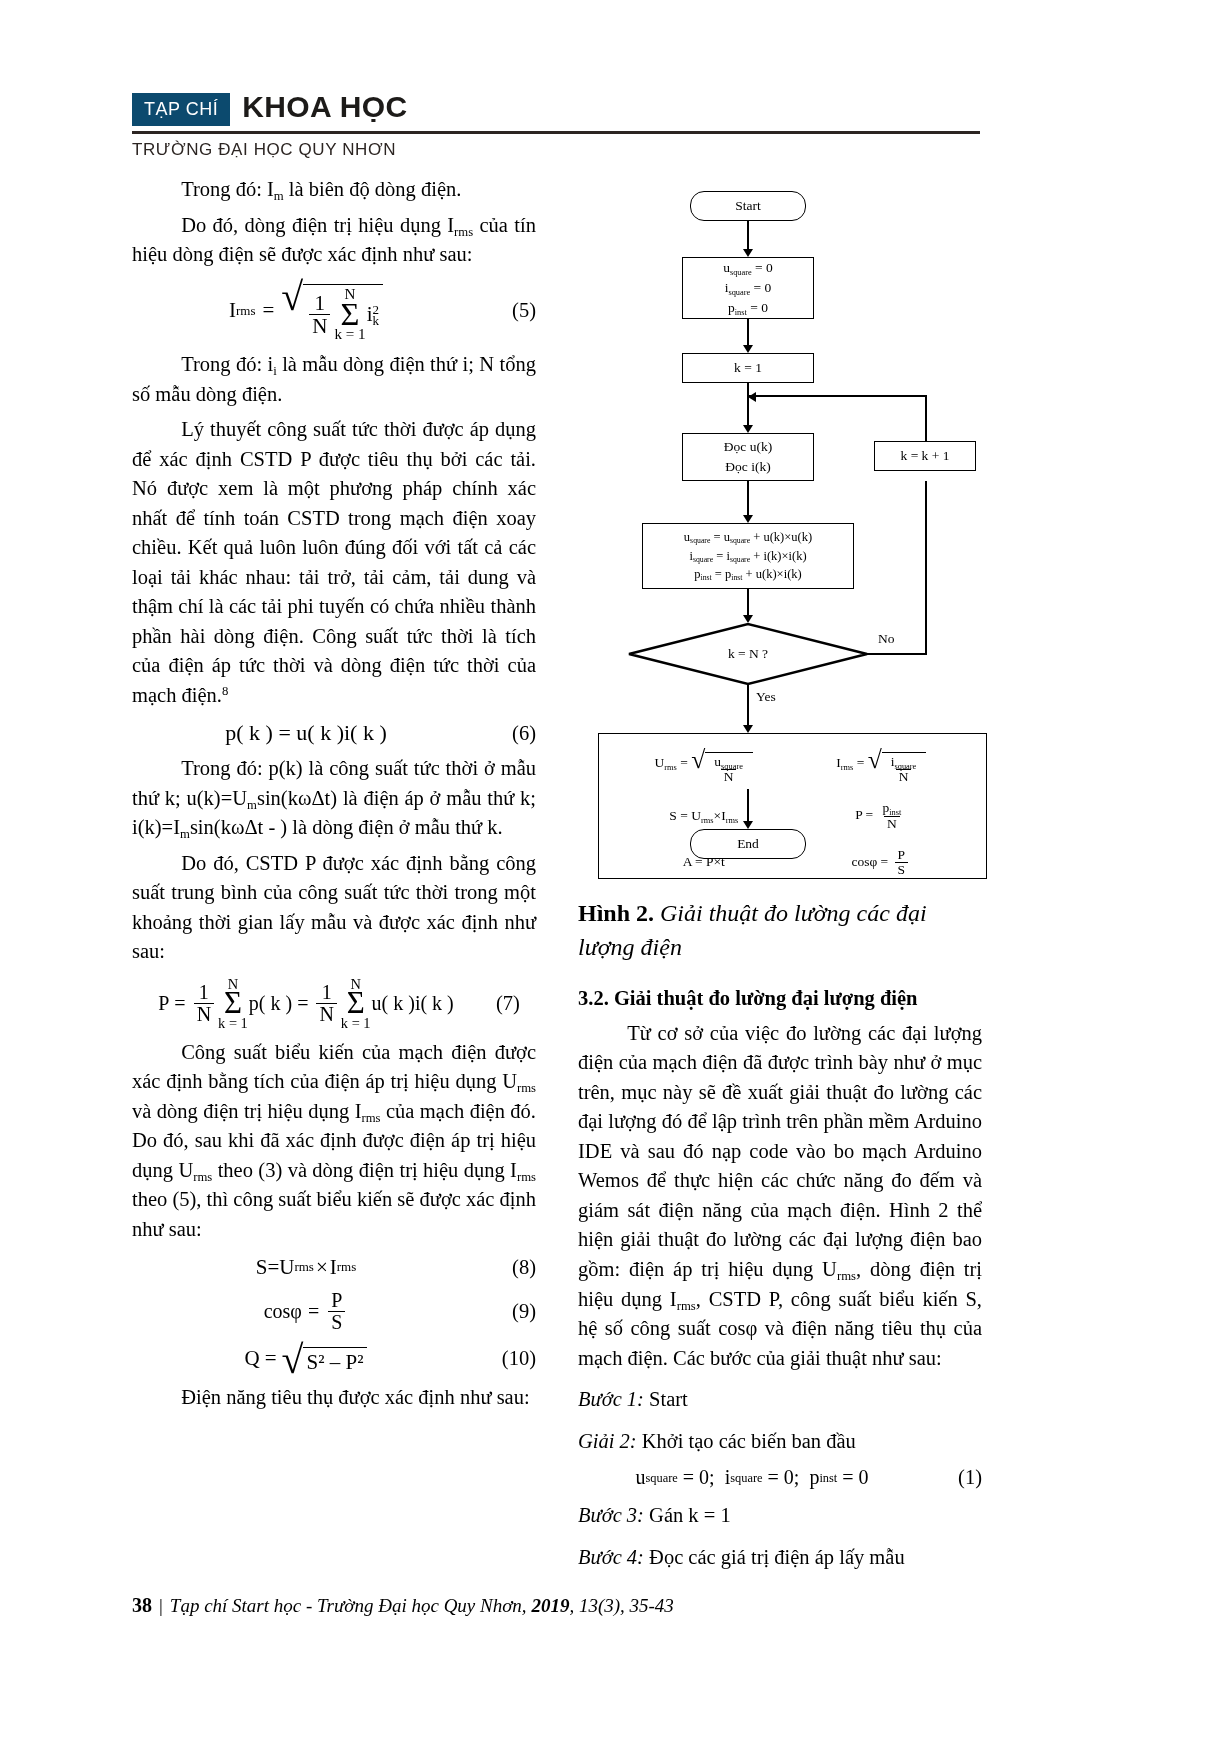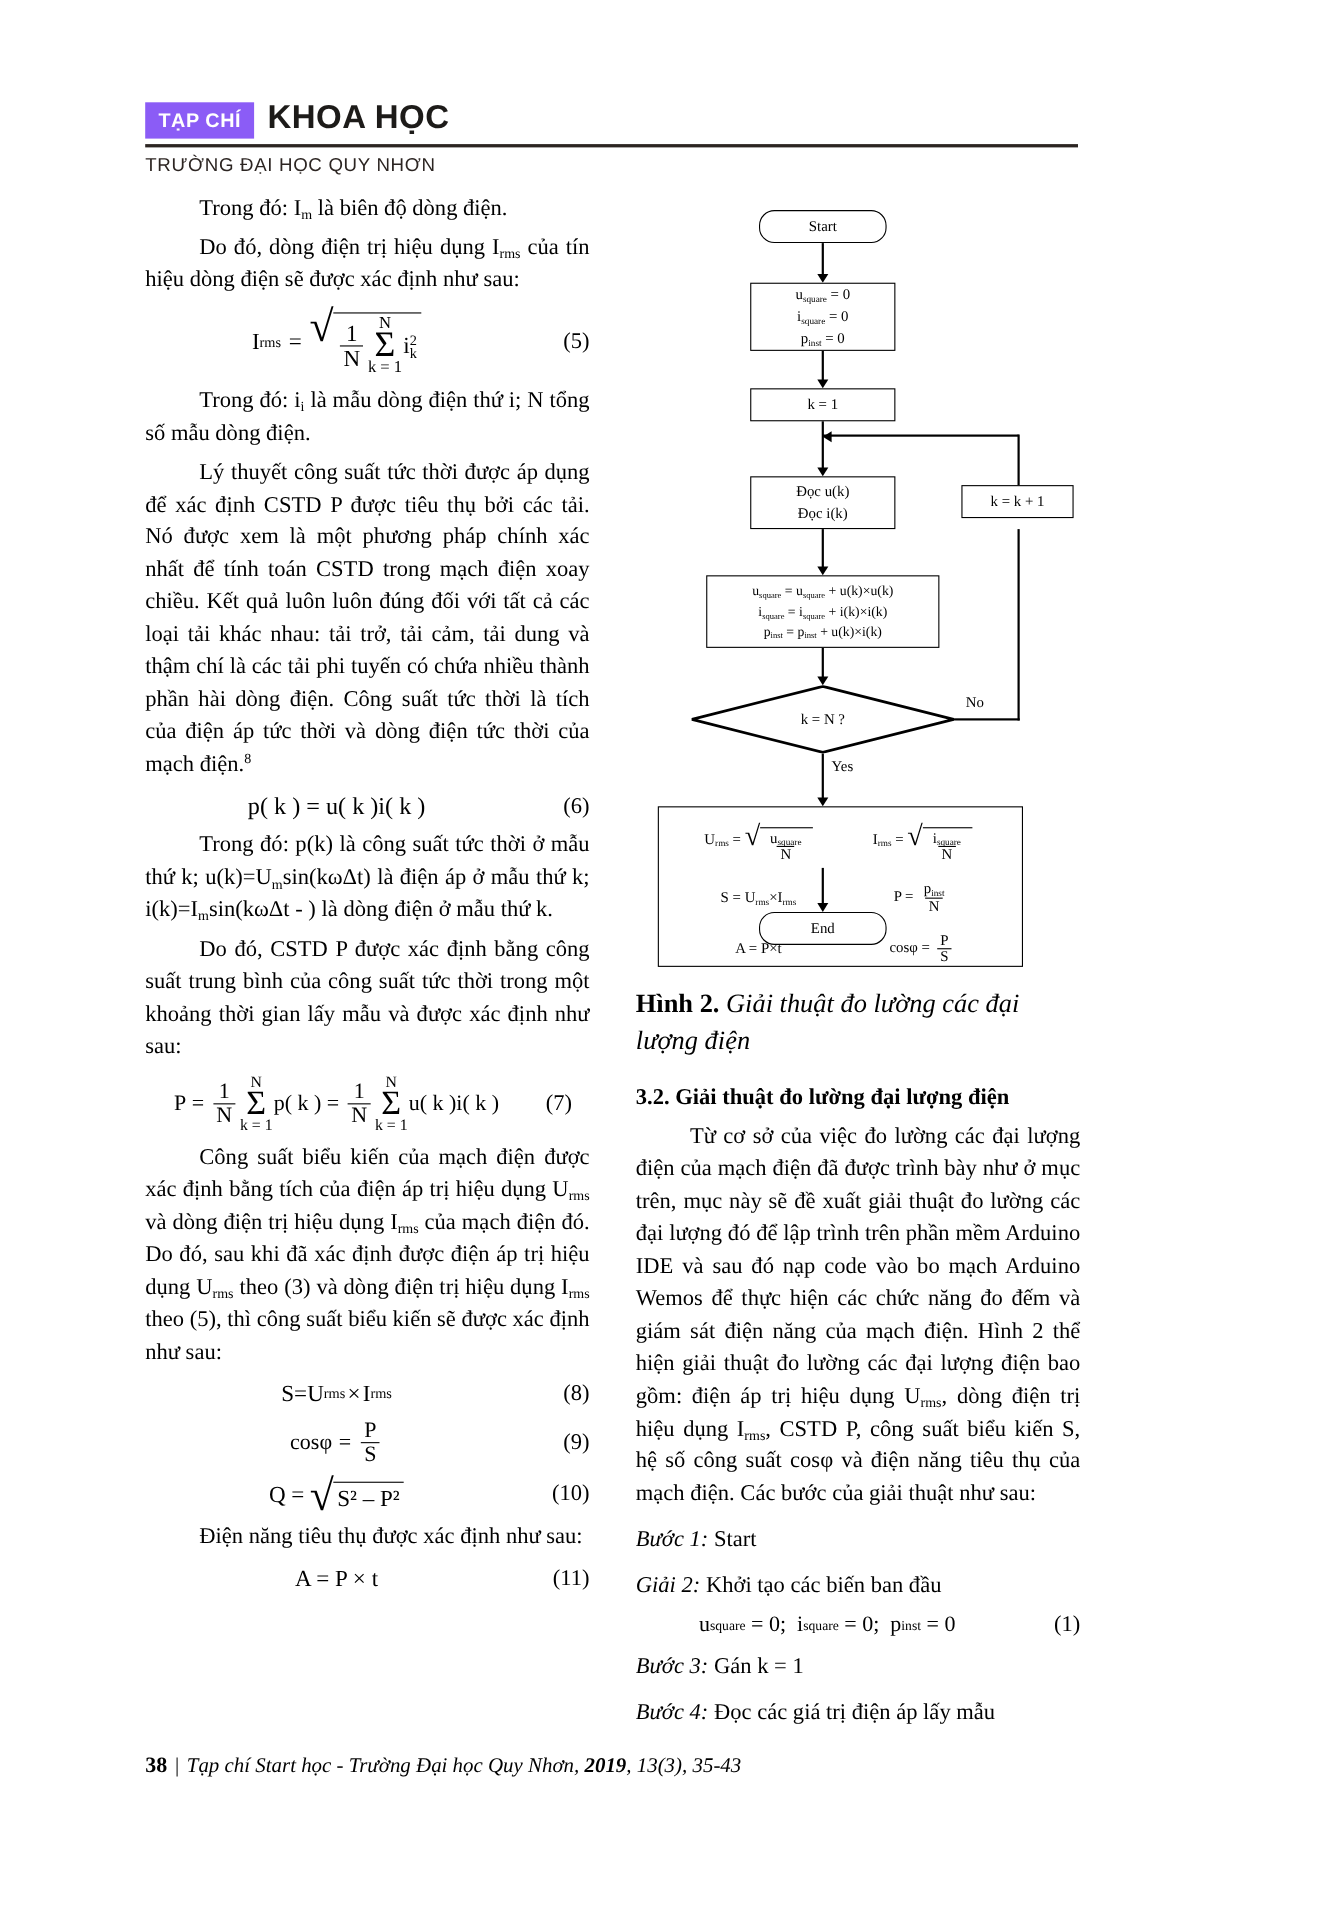--- a/index.html
+++ b/index.html
@@ -11,23 +11,23 @@
     color:#000;
     position:relative;
     overflow:hidden;
   }
   .page { position:absolute; inset:0; }
 
   
   .masthead { position:absolute; left:132px; top:92px; width:848px; }
   .mast-row { display:flex; align-items:flex-end; gap:12px; }
   .mast-badge {
-    background:#8b5cf6; color:#ffffff;
+    background:#0c4a6e; color:#ffffff;
     font-family:"Liberation Sans", sans-serif;
-    font-weight:bold; font-size:18px; letter-spacing:0.5px;
+    font-weight:normal; font-size:18px; letter-spacing:0.5px;
     padding:7px 12px 8px 12px; line-height:1;
   }
   .mast-title {
     font-family:"Liberation Sans", sans-serif;
     font-weight:bold; font-size:30px; letter-spacing:0.4px;
     color:#1d1b19; line-height:1; padding-bottom:4px;
   }
   .mast-rule { position:absolute; left:132px; top:131px; width:848px; height:3px; background:#2c2522; }
   .mast-sub {
     position:absolute; left:132px; top:140px;
@@ -229,24 +229,20 @@
         <span class="sqrt">
           <span class="radical">√</span>
           <span class="radicand">S² – P²</span>
         </span>
       </div>
       <div class="eqnum">(10)</div>
     </div>
 
     <p class="body">Điện năng tiêu thụ được xác định như sau:</p>
 
-    <div class="eqrow">
-      <div class="eqbody" style="font-size:21px;">A = P × t</div>
-      <div class="eqnum">(11)</div>
-    </div>
 
   </div>
 
   <div class="col col-right">
 
     <div class="flow">
 
       <div class="node term" style="left:112px; top:12px; width:116px; height:30px;">
         <span>Start</span>
       </div>
@@ -298,21 +294,21 @@
       <div class="line vline" style="left:347px; top:216px; height:48px;"></div>
 
       <div class="node" style="left:296px; top:262px; width:102px; height:30px;">
         <span>k = k + 1</span>
       </div>
 
       <div class="line vline" style="left:169px; top:506px; height:42px;"></div>
       <div class="dlabel" style="left:178px; top:510px;">Yes</div>
       <div class="arrow-d" style="left:165px; top:546px;"></div>
 
-      <div class="calcbox" style="left:20px; top:554px; width:332px; height:146px;text-decoration:underline;">
+      <div class="calcbox" style="left:20px; top:554px; width:389px; height:146px;text-decoration:underline;">
         <div class="calcgrid">
           <div>
             <span>U</span><sub>rms</sub> =
             <span class="sqrt">
                 <span class="radical">√</span>
                 <span class="radicand">
                   <span class="frac">
                     <span class="num"><span>u</span><sub>square</sub></span>
                     <span class="den">N</span>
                   </span>

